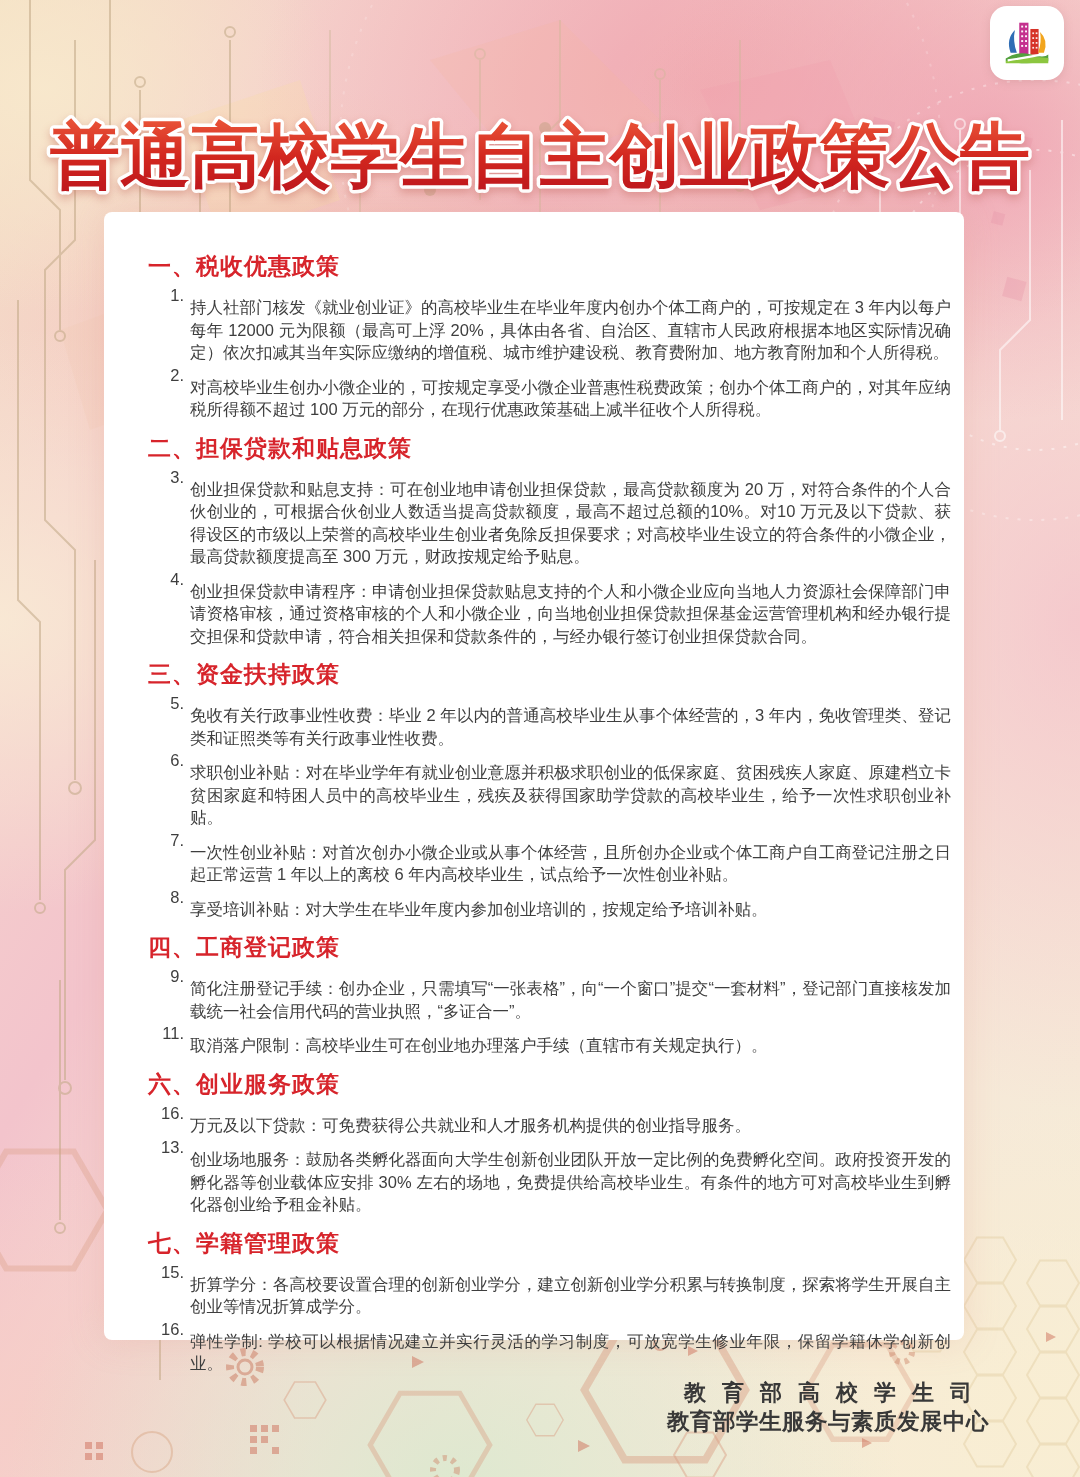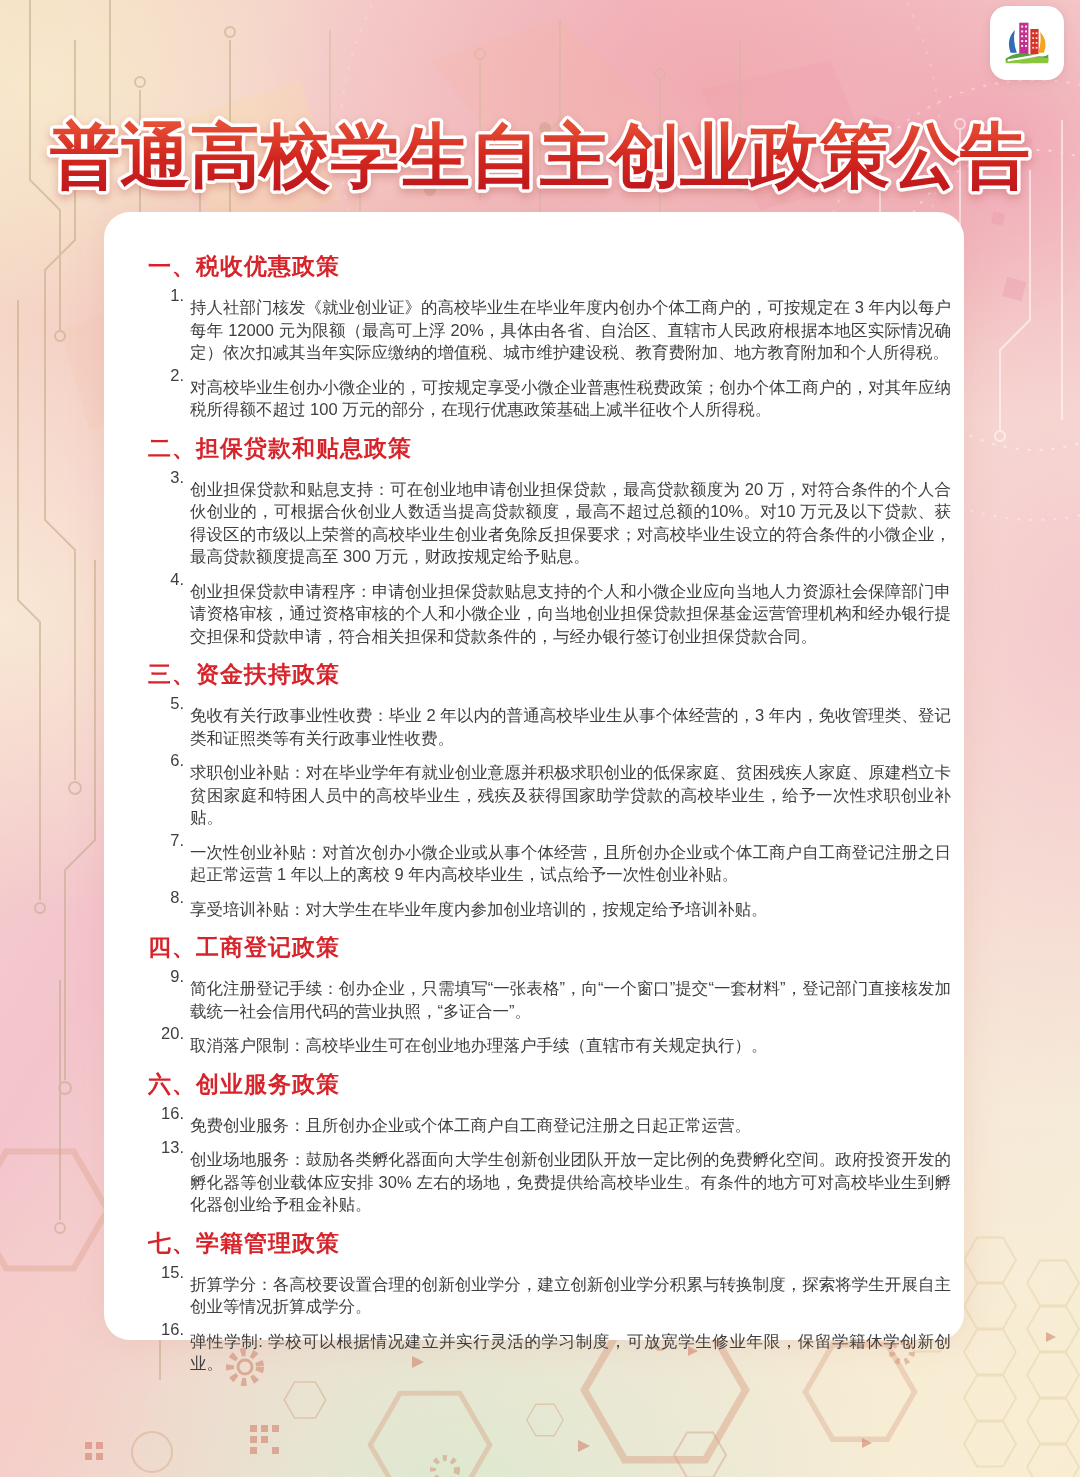--- a/index.html
+++ b/index.html
@@ -20,21 +20,21 @@
   }
   .bg-svg{position:absolute;left:0;top:0;}
   .title-svg{position:absolute;left:0;top:80px;filter:drop-shadow(0 4px 4px rgba(190,90,80,.38));}
   .logo{
     position:absolute;left:990px;top:6px;width:74px;height:74px;background:#fff;
     border-radius:17px;box-shadow:0 2px 8px rgba(180,120,120,.25);
     display:flex;align-items:center;justify-content:center;
   }
   .card{
     position:absolute;left:104px;top:212px;width:860px;height:1128px;background:#ffffff;
-    border-radius:26px;box-sizing:border-box;padding:40px 13px 0 44px;
+    border-radius:8px;box-sizing:border-box;padding:40px 13px 0 44px;
     box-shadow:0 0 34px rgba(225,150,140,.25);
   }
   .sec-header{font-size:23px;font-weight:700;color:#d7242b;line-height:28px;margin:13px 0 4px;letter-spacing:1px;}
   .section:first-child .sec-header{margin-top:0;}
   .item{display:flex;font-size:16.5px;line-height:22.5px;color:#3e3e3e;}
   .item .num{flex:0 0 36px;text-align:right;padding-right:6px;}
   .item .txt{flex:1;text-align:justify;margin-top:12px;}
   .footer{
     position:absolute;left:652px;top:1378px;width:352px;text-align:center;
     color:#383838;font-weight:700;line-height:29px;
@@ -258,48 +258,48 @@
       <div class="item">
         <span class="num">5.</span>
         <span class="txt">免收有关行政事业性收费：毕业 2 年以内的普通高校毕业生从事个体经营的，3 年内，免收管理类、登记类和证照类等有关行政事业性收费。</span>
       </div>
       <div class="item">
         <span class="num">6.</span>
         <span class="txt">求职创业补贴：对在毕业学年有就业创业意愿并积极求职创业的低保家庭、贫困残疾人家庭、原建档立卡贫困家庭和特困人员中的高校毕业生，残疾及获得国家助学贷款的高校毕业生，给予一次性求职创业补贴。</span>
       </div>
       <div class="item">
         <span class="num">7.</span>
-        <span class="txt">一次性创业补贴：对首次创办小微企业或从事个体经营，且所创办企业或个体工商户自工商登记注册之日起正常运营 1 年以上的离校 9 年内高校毕业生，试点给予一次性创业补贴。</span>
+        <span class="txt">一次性创业补贴：对首次创办小微企业或从事个体经营，且所创办企业或个体工商户自工商登记注册之日起正常运营 1 年以上的离校 6 年内高校毕业生，试点给予一次性创业补贴。</span>
       </div>
       <div class="item">
         <span class="num">8.</span>
         <span class="txt">享受培训补贴：对大学生在毕业年度内参加创业培训的，按规定给予培训补贴。</span>
       </div>
     </div>
 
     <div class="section">
       <div class="sec-header">四、工商登记政策</div>
       <div class="item">
         <span class="num">9.</span>
         <span class="txt">简化注册登记手续：创办企业，只需填写“一张表格”，向“一个窗口”提交“一套材料”，登记部门直接核发加载统一社会信用代码的营业执照，“多证合一”。</span>
       </div>
     </div>
 
     <div class="section">
       <div class="item">
-        <span class="num">20.</span>
+        <span class="num">11.</span>
         <span class="txt">取消落户限制：高校毕业生可在创业地办理落户手续（直辖市有关规定执行）。</span>
       </div>
     </div>
 
     <div class="section">
       <div class="sec-header">六、创业服务政策</div>
       <div class="item">
         <span class="num">16.</span>
-        <span class="txt">免费创业服务：且所创办企业或个体工商户自工商登记注册之日起正常运营。</span>
+        <span class="txt">万元及以下贷款：可免费获得公共就业和人才服务机构提供的创业指导服务。</span>
       </div>
       <div class="item">
         <span class="num">13.</span>
         <span class="txt">创业场地服务：鼓励各类孵化器面向大学生创新创业团队开放一定比例的免费孵化空间。政府投资开发的孵化器等创业载体应安排 30% 左右的场地，免费提供给高校毕业生。有条件的地方可对高校毕业生到孵化器创业给予租金补贴。</span>
       </div>
     </div>
 
     <div class="section">
       <div class="sec-header">七、学籍管理政策</div>
       <div class="item">
@@ -307,14 +307,18 @@
         <span class="txt">折算学分：各高校要设置合理的创新创业学分，建立创新创业学分积累与转换制度，探索将学生开展自主创业等情况折算成学分。</span>
       </div>
       <div class="item">
         <span class="num">16.</span>
         <span class="txt">弹性学制: 学校可以根据情况建立并实行灵活的学习制度，可放宽学生修业年限，保留学籍休学创新创业。</span>
       </div>
     </div>
 
   </div>
 
+  <div class="footer">
+    <div class="l1">教育部高校学生司</div>
+    <div class="l2">教育部学生服务与素质发展中心</div>
+  </div>
 
 </div>
 
 </body></html>

